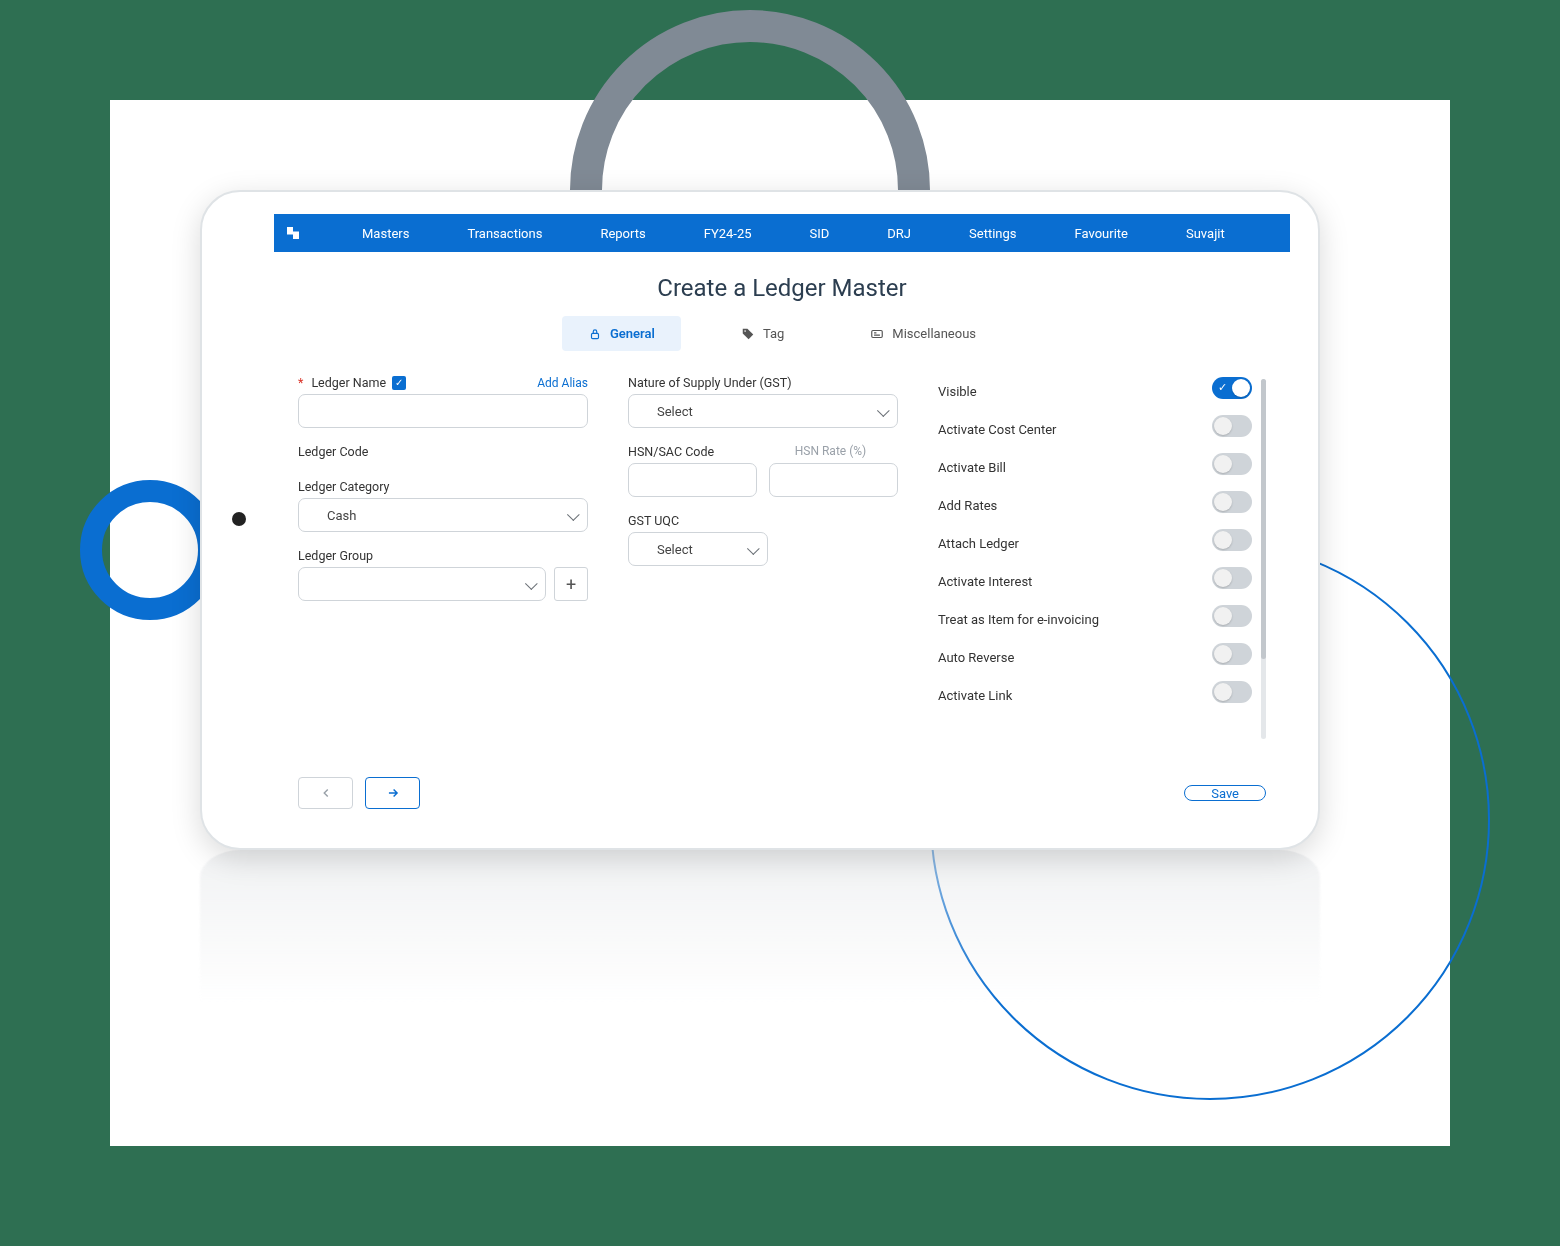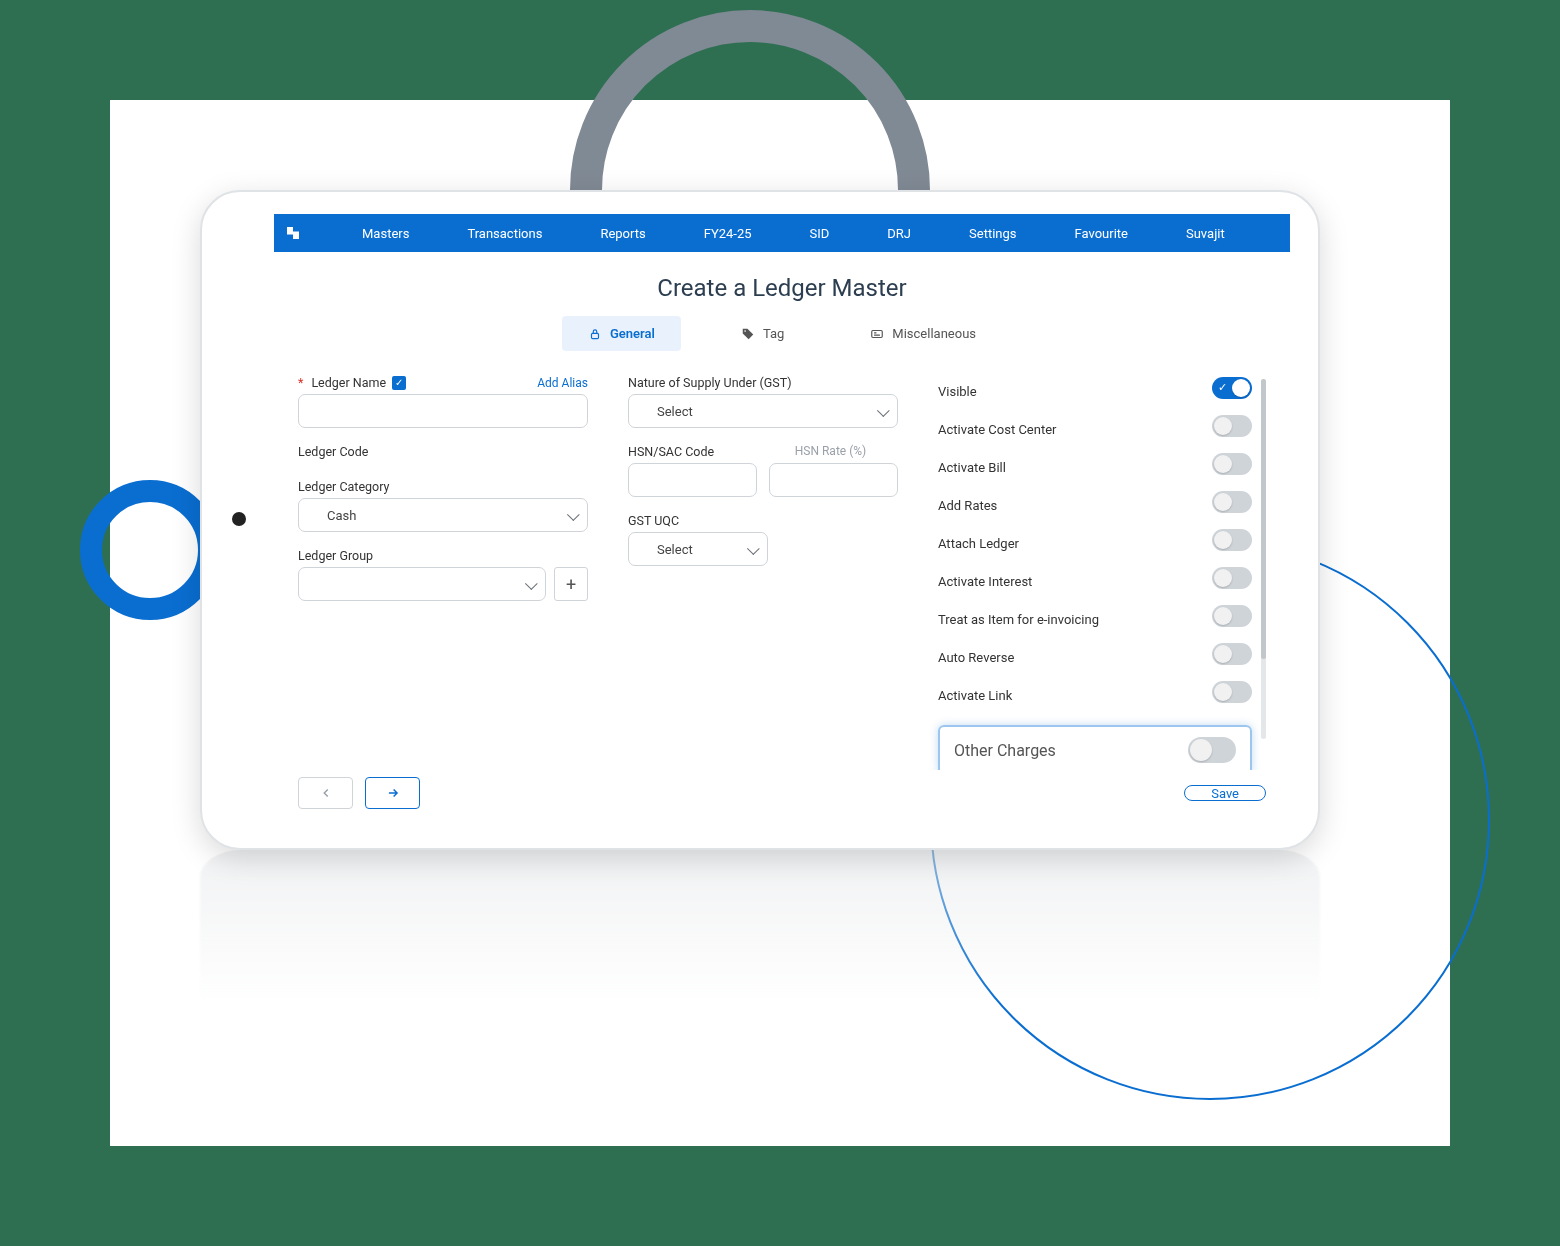--- a/index.html
+++ b/index.html
@@ -371,24 +371,20 @@
             </div>
             <div class="toggle-row">
               <span>Auto Reverse</span>
               <span class="toggle"></span>
             </div>
             <div class="toggle-row">
               <span>Activate Link</span>
               <span class="toggle"></span>
             </div>
           </div>
-        <div class="highlight-row">
-          <span>Other Charges</span>
-          <span class="toggle"></span>
-        </div>
         <div class="scroll-track"></div>
         <div class="scroll-thumb"></div>
       </div>
 
     </div>
 
     <div class="footer">
       <div class="pager-btn">
         <svg width="14" height="14" viewBox="0 0 24 24" fill="none" stroke="currentColor" stroke-width="2.5">
             <path d="M15 6l-6 6 6 6"></path>

